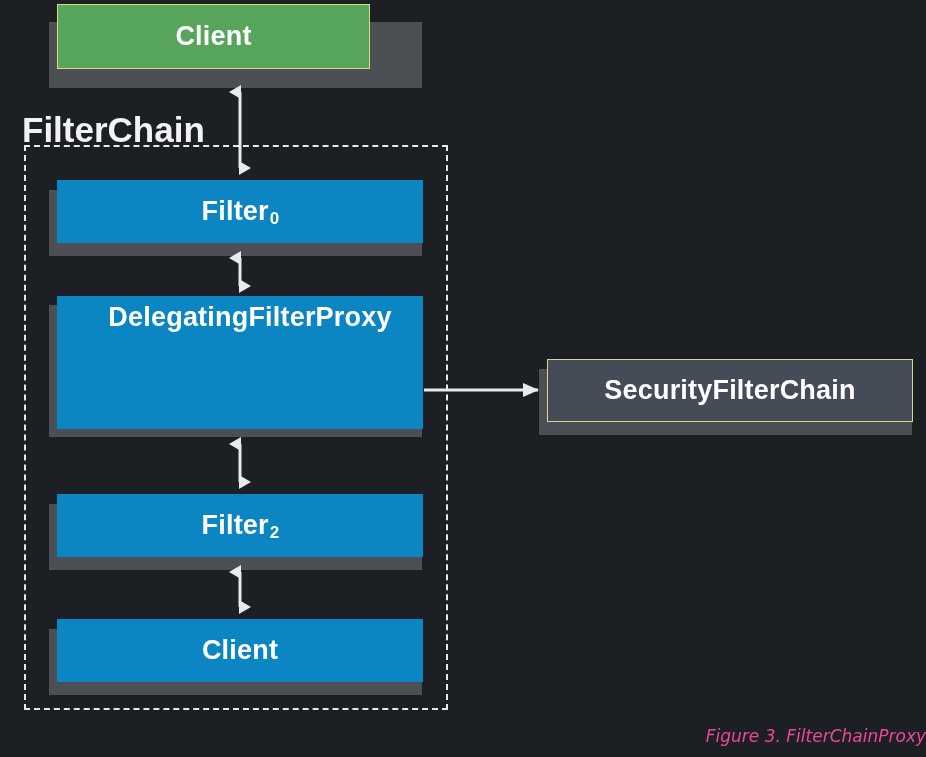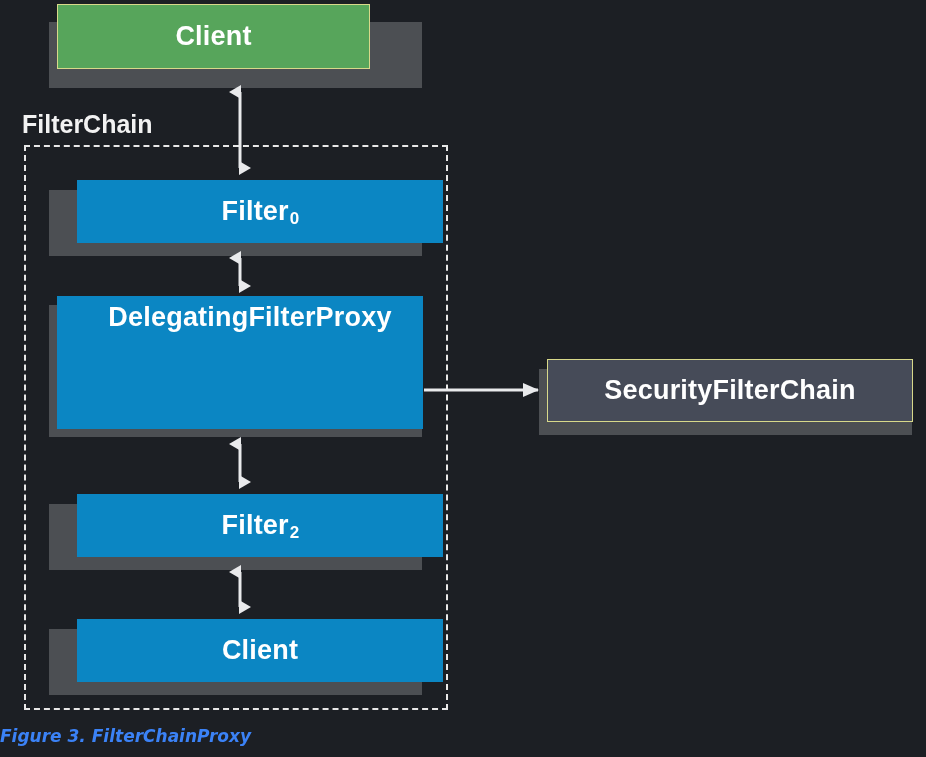--- a/index.html
+++ b/index.html
@@ -43,21 +43,20 @@
   }
 
   .node-client {
     background: #57a55b;
     border: 1px solid #d8d98a;
     font-size: 27px;
   }
   .node-blue {
     background: #0b86c3;
     font-size: 27px;
-    margin-left: 20px;
   }
   .node-dfp {
     background: #0b86c3;
     display: block;
     padding: 0;
   }
   .dfp-title {
     position: absolute;
     left: 0;
     right: 0;
@@ -108,39 +107,38 @@
   
   .group-box {
     position: absolute;
     box-sizing: border-box;
     border: 2px dashed #e8e8e8;
     z-index: 2;
   }
   .group-label {
     position: absolute;
     color: #f2f2f2;
-    font-size: 25px;
+    font-size: 35px;
     font-weight: bold;
     white-space: nowrap;
     z-index: 4;
     text-align: right;
   }
 
   
   .caption {
     position: absolute;
     left: 0;
     right: 0;
-    text-align: left;
-    color: #3b82f6;
+    text-align: right;
+    color: #ec4899;
     font-style: italic;
     font-size: 17px;
     font-family: "DejaVu Sans", sans-serif;
     z-index: 5;
-    font-weight: bold;
   }
 
   
   #arrows {
     position: absolute;
     inset: 0;
     z-index: 4;
     pointer-events: none;
   }
 </style>

